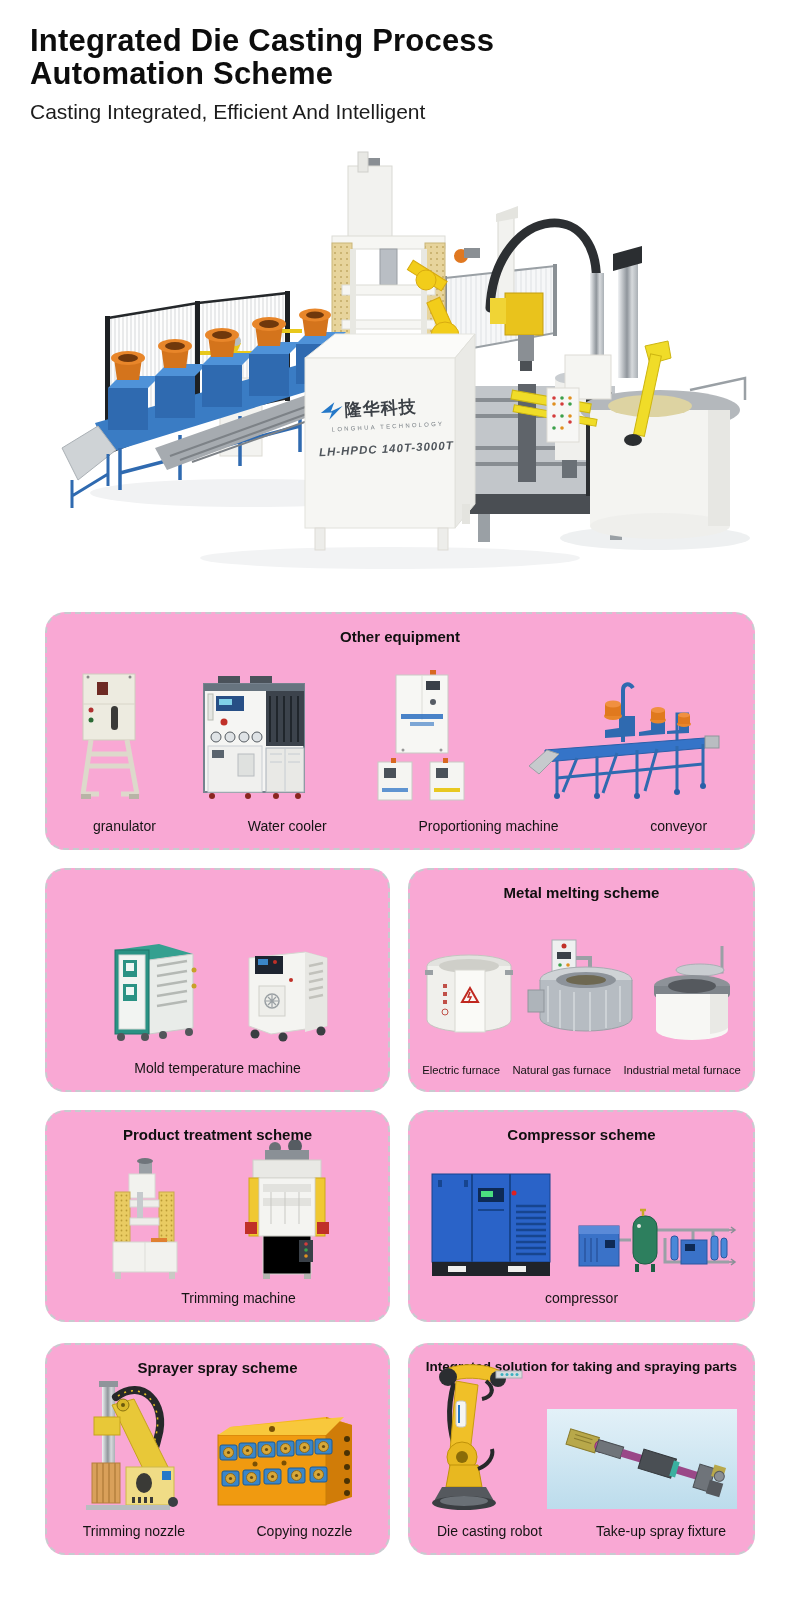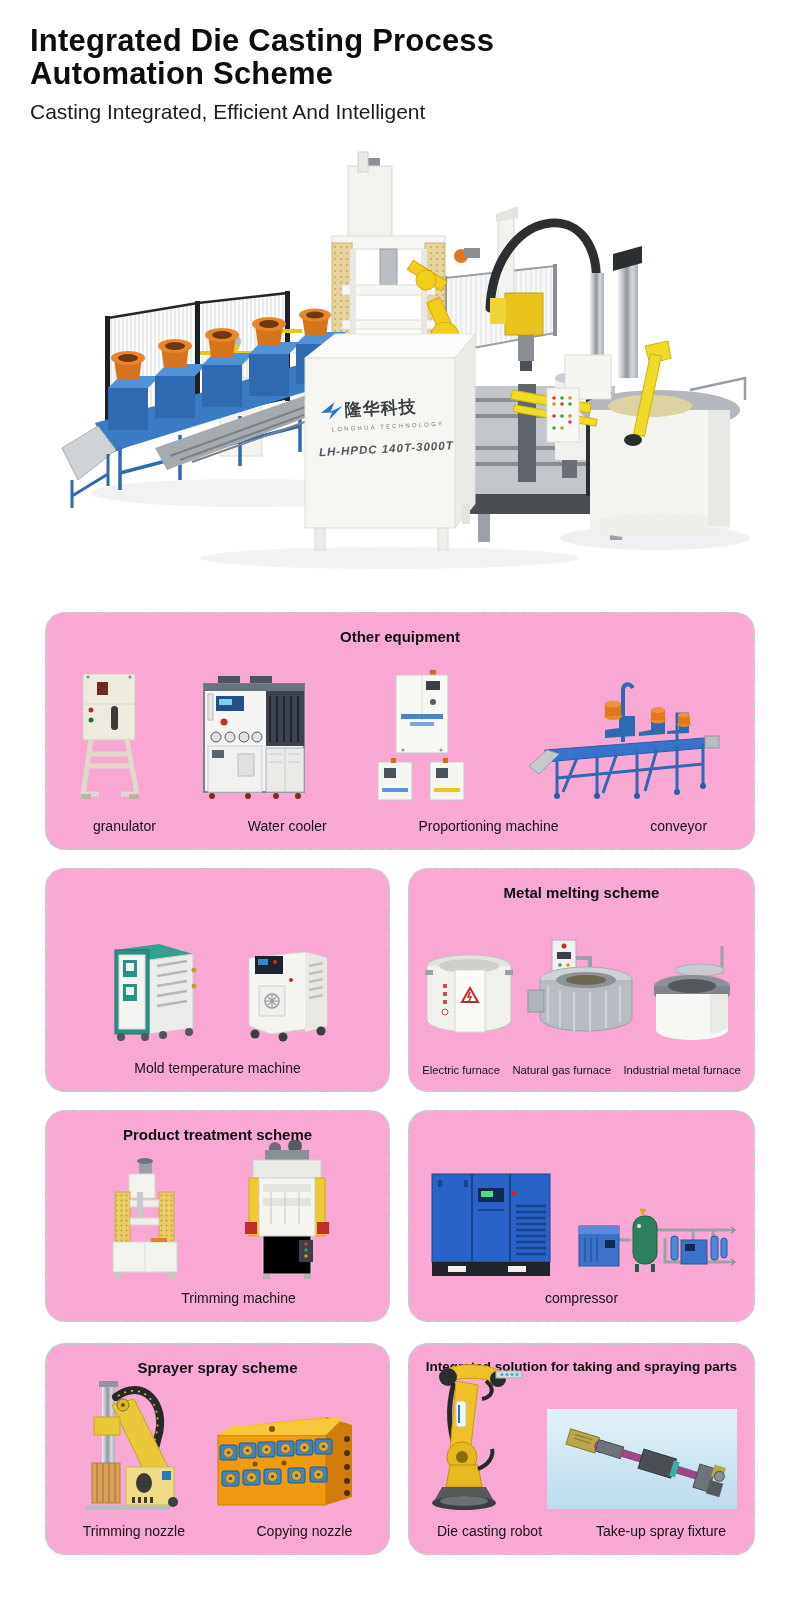--- a/index.html
+++ b/index.html
@@ -486,20 +486,21 @@
           <rect x="67" y="134" width="7" height="5"></rect>
         </g>
     </svg>
   </div>
   <div class="labels" style="justify-content:center;padding-left:42px;">
     <span>Trimming machine</span>
   </div>
 </div>
 
 <div class="box" style="left:408px;top:1110px;width:347px;height:212px;">
+  <div class="box-title">Compressor scheme</div>
   <div class="imgs" style="bottom:42px;padding:0 10px;align-items:flex-end;">
     <svg width="134" height="112" viewBox="0 0 134 112">
       <rect x="6" y="8" width="118" height="88" fill="#2a63c8" stroke="#17458f"></rect>
       <path d="M46 8 V96 M84 8 V96" stroke="#17458f" stroke-width="2"></path>
       <rect x="52" y="22" width="26" height="14" fill="#0e2a55"></rect>
         <rect x="55" y="25" width="12" height="6" fill="#4ade80"></rect>
       <circle cx="88" cy="27" r="2.5" fill="#e02020"></circle>
       <path d="M90 40 H120 M90 46 H120 M90 52 H120 M90 58 H120 M90 64 H120 M90 70 H120 M90 76 H120 M90 82 H120 M90 88 H120" stroke="#17458f" stroke-width="2.5"></path>
       <rect x="12" y="14" width="4" height="7" fill="#17458f"></rect>
         <rect x="38" y="14" width="4" height="7" fill="#17458f"></rect>

